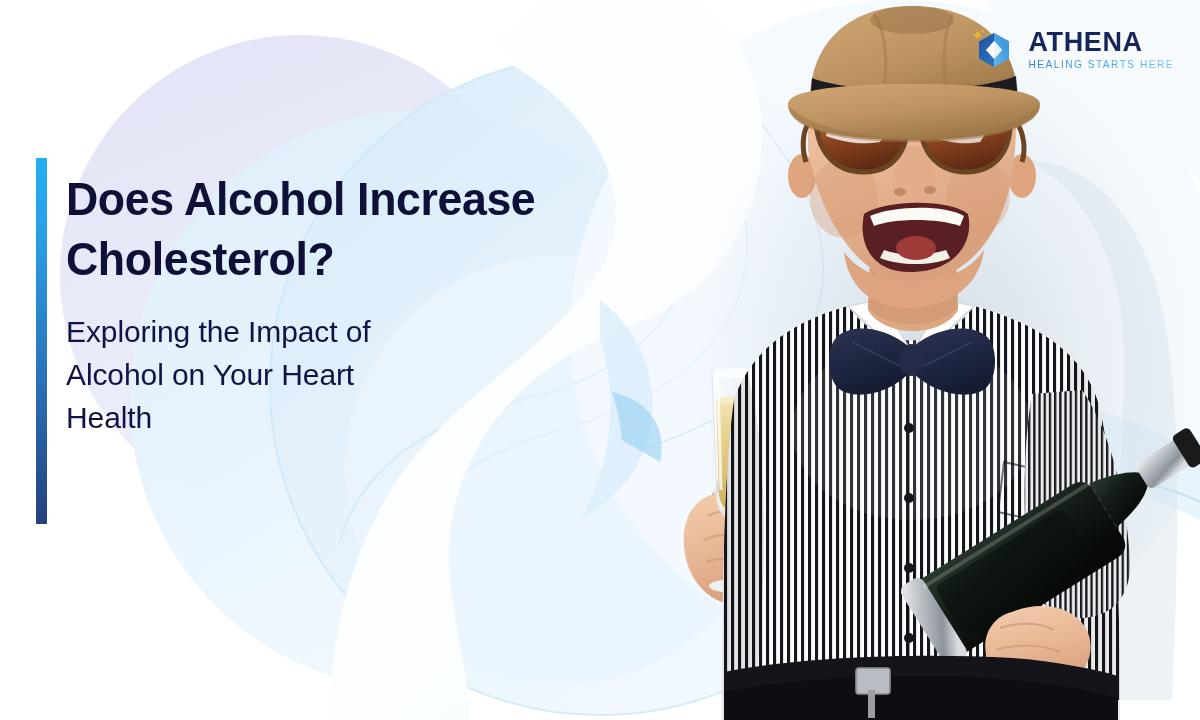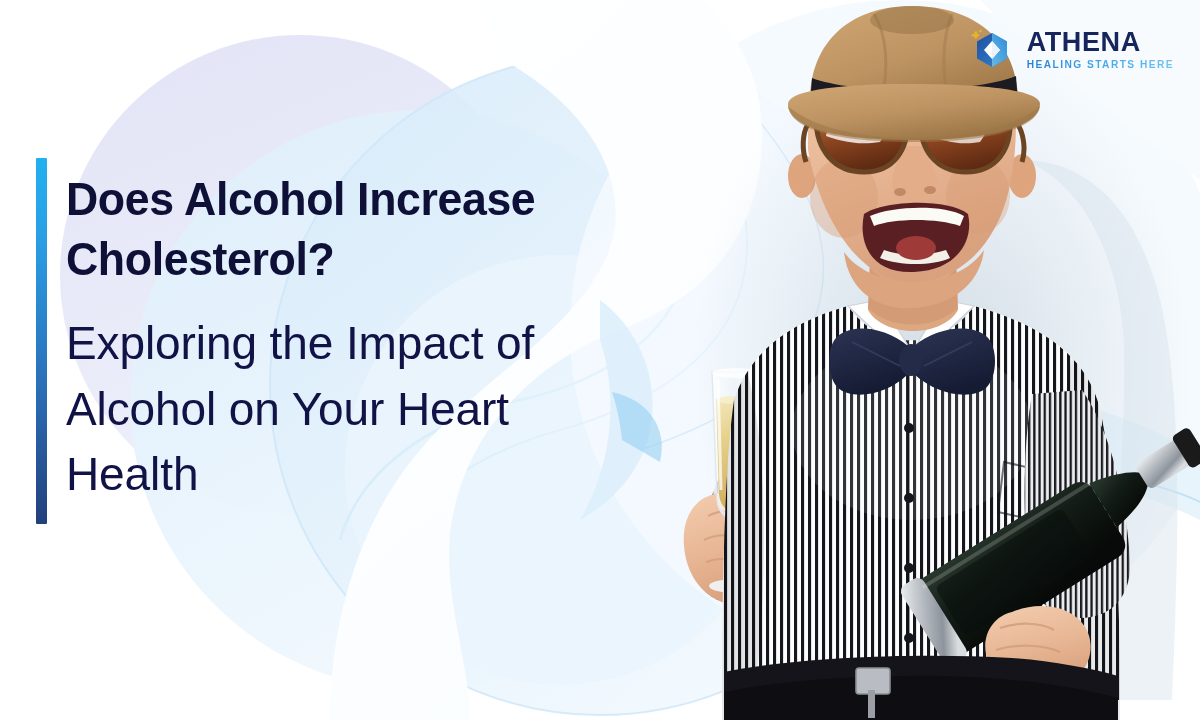--- a/index.html
+++ b/index.html
@@ -51,21 +51,21 @@
     line-height: 1.28;
     letter-spacing: -0.4px;
     transform: scaleX(0.95);
     transform-origin: left center;
     white-space: pre-line;
   }
   .subhead {
     margin: 22px 0 0 0;
     color: #111245;
     font-family: "Liberation Sans", sans-serif;
-    font-size: 46px;
+    font-size: 30px;
     font-weight: normal;
     line-height: 1.42;
     letter-spacing: -0.1px;
     white-space: pre-line;
   }
 
   
   .logo {
     position: absolute;
     right: 26px;
@@ -79,21 +79,21 @@
   .logo-name {
     font-family: "Liberation Sans", sans-serif;
     font-size: 27px;
     font-weight: bold;
     color: #16265c;
     letter-spacing: 0.6px;
   }
   .logo-tag {
     font-family: "Liberation Sans", sans-serif;
     font-size: 10.2px;
-    font-weight: bold;
+    font-weight: normal;
     letter-spacing: 1.45px;
     margin-top: 4px;
     background: linear-gradient(90deg, #2d7fd6 0%, #3fa3e8 45%, #6fc3f2 100%);
     -webkit-background-clip: text;
     background-clip: text;
     color: transparent;
   }
 
   
   .person { position: absolute; left: 612px; top: 0px; width: 588px; height: 720px; }

